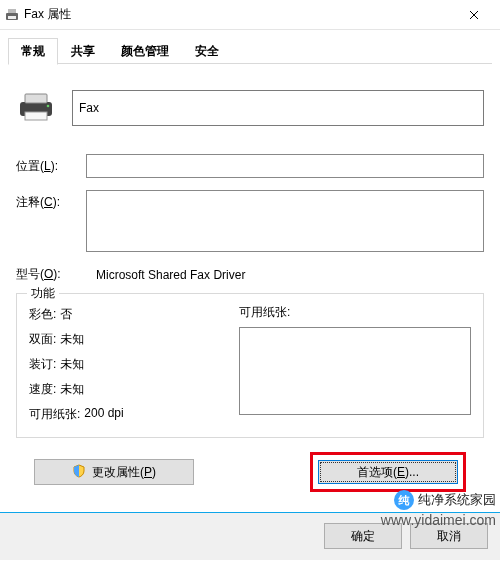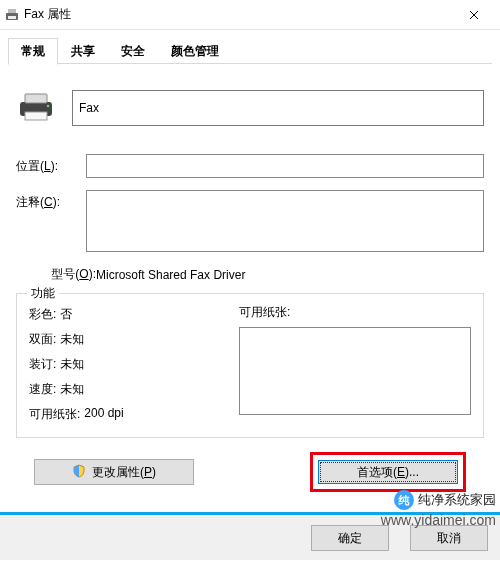--- a/index.html
+++ b/index.html
@@ -15,35 +15,35 @@
   .content { padding: 18px 16px 10px 16px; }
   .row1 { display:flex; align-items:flex-start; gap:16px; margin-bottom:28px; margin-top:8px; }
   .printer-icon svg { display:block; }
   .name-input { flex:1; height:36px; border:1px solid #7a7a7a; padding:3px 6px; font-family:inherit; font-size:12px; line-height:18px; }
   .field-row { display:flex; align-items:flex-start; gap:0; margin-bottom:12px; }
   .field-label { width:70px; padding-top:4px; }
   .field-label u { text-decoration: underline; }
   .loc-input { flex:1; height:24px; border:1px solid #888; padding:2px 6px; font-family:inherit; font-size:12px; }
   .comment-area { flex:1; height:62px; border:1px solid #888; padding:4px 6px; font-family:inherit; font-size:12px; resize:none; }
   .model-row { display:flex; align-items:center; margin-top:14px; margin-bottom:10px; }
-  .model-label { width:80px;text-align:right; }
+  .model-label { width:80px; }
   .fieldset { border:1px solid #d9d9d9; padding:10px 12px 14px 12px; position:relative; margin-bottom:14px; }
   .legend { position:absolute; top:-9px; left:10px; background:#fff; padding:0 4px; font-size:12px; }
   .func-grid { display:flex; }
   .func-left { width:210px; display:flex; flex-direction:column; gap:8px; padding-top:2px; }
   .func-right { flex:1; }
   .func-line { display:flex; gap:4px; }
   .func-right-label { margin-bottom:6px; }
   .listbox { width:100%; height:88px; border:1px solid #888; overflow-y:scroll; background:#fff; }
   .btn-row1 { display:flex; justify-content:space-between; align-items:center; padding: 0 18px; }
   .btn { border:1px solid #adadad; background:#e1e1e1; height:26px; display:flex; align-items:center; justify-content:center; font-family:inherit; font-size:12px; cursor:pointer; }
   .btn.change { width:160px; gap:6px; }
   .btn.pref-wrap { border:3px solid #e60012; padding:5px; background:transparent; height:auto; }
   .btn.pref { width:140px; background:#e1e1e1; border:1px solid #0078d7; outline:1px dotted #333; outline-offset:-3px; height:24px; }
-  .btn-row2 { display:flex; justify-content:flex-end; gap:21px; padding:10px 12px 0 0; margin-top:10px; background:#f0f0f0; border-top:3px solid #0ea5e9; height:48px; align-items:flex-start;}
+  .btn-row2 { display:flex; justify-content:flex-end; gap:8px; padding:10px 12px 0 0; margin-top:10px; background:#f0f0f0; border-top:1px solid #0ea5e9; height:48px; align-items:flex-start;}
   .btn.std { width:78px; }
   .wm-logo { display:inline-flex; width:20px; height:20px; border-radius:50%; background:#3aa3ff; align-items:center; justify-content:center; font-size:11px; color:#fff; font-weight:bold; margin-right:4px; }
   .wm-wrap { position:absolute; right:4px; bottom:32px; display:flex; flex-direction:column; align-items:flex-end; pointer-events:none;}
   .wm1 { font-size:13px; color:#222; display:flex; align-items:center;}
   .wm2 { font-size:14px; color:#555; margin-top:2px;}
   .footer-area { position:relative; }
 </style>
 </head>
 <body>
 
@@ -60,22 +60,22 @@
     <svg width="10" height="10" viewBox="0 0 10 10">
         <path d="M1 1 L9 9 M9 1 L1 9" stroke="currentColor" stroke-width="1"></path>
       </svg>
   </div>
 </div>
 
 <div class="tabstrip">
   <div class="tab-underline"></div>
   <div class="tab active">常规</div>
   <div class="tab">共享</div>
+  <div class="tab">颜色管理</div>
   <div class="tab">安全</div>
-  <div class="tab">颜色管理</div>
 </div>
 
 <div class="content">
 
   <div class="row1">
     <span class="printer-icon">
       <svg width="40" height="34" viewBox="0 0 40 34">
         <rect x="4" y="12" width="32" height="14" rx="3" fill="#444"></rect>
         <rect x="9" y="4" width="22" height="9" rx="1" fill="#ddd" stroke="#888"></rect>
         <rect x="9" y="22" width="22" height="8" fill="#f7f7f7" stroke="#999"></rect>

